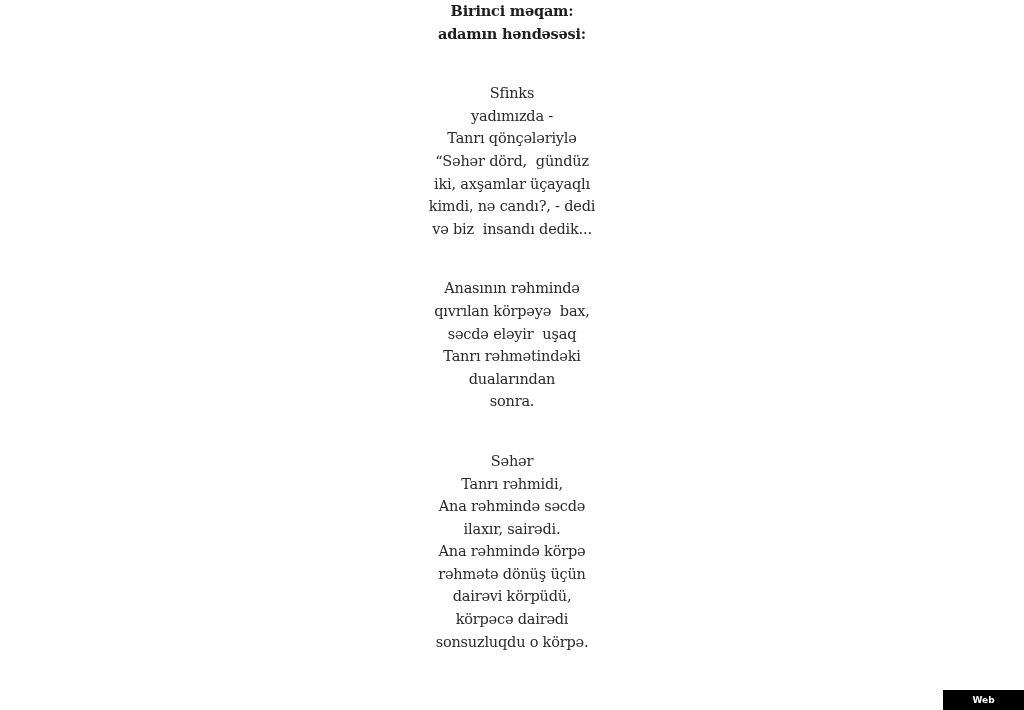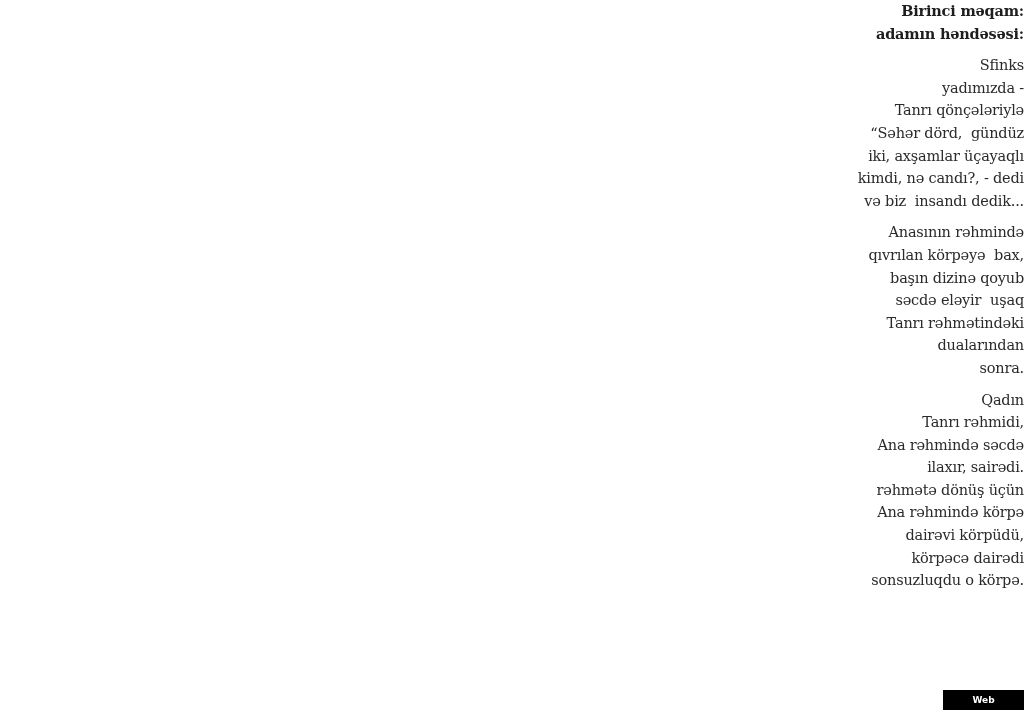--- a/index.html
+++ b/index.html
@@ -13,36 +13,36 @@
       position: relative;
       overflow: hidden;
       font-family: "DejaVu Serif", "Liberation Serif", serif;
       color: #2a2a2a;
     }
     .poem {
       position: absolute;
       left: 0;
       top: 0;
       width: 1024px;
-      text-align: right;
+      text-align: center;
       font-size: 14.5px;
       line-height: 22.6px;
       letter-spacing: -0.2px;
     }
     .title-line {
       font-weight: bold;
       color: #1e1e1e;
       display: block;
       height: 22.6px;
     }
     .title {
       padding-top: 0px;
     }
     .stanza {
-      margin-top: 9px;
+      margin-top: 37px;
     }
     .line {
       display: block;
       height: 22.6px;
       white-space: pre;
     }
     .badge {
       position: absolute;
       right: 0;
       bottom: 0;
@@ -73,33 +73,32 @@
     <span class="line">Tanrı qönçələriylə</span>
     <span class="line">“Səhər dörd,  gündüz</span>
     <span class="line">iki, axşamlar üçayaqlı</span>
     <span class="line">kimdi, nə candı?, - dedi</span>
     <span class="line">və biz  insandı dedik...</span>
   </div>
 
   <div class="stanza">
     <span class="line">Anasının rəhmində</span>
     <span class="line">qıvrılan körpəyə  bax,</span>
-    <span class="line">başın dizinə qoyub</span>
     <span class="line">səcdə eləyir  uşaq</span>
     <span class="line">Tanrı rəhmətindəki</span>
     <span class="line">dualarından</span>
     <span class="line">sonra.</span>
   </div>
 
   <div class="stanza">
-    <span class="line">Qadın</span>
+    <span class="line">Səhər</span>
     <span class="line">Tanrı rəhmidi,</span>
     <span class="line">Ana rəhmində səcdə</span>
     <span class="line">ilaxır, sairədi.</span>
+    <span class="line">Ana rəhmində körpə</span>
     <span class="line">rəhmətə dönüş üçün</span>
-    <span class="line">Ana rəhmində körpə</span>
     <span class="line">dairəvi körpüdü,</span>
     <span class="line">körpəcə dairədi</span>
     <span class="line">sonsuzluqdu o körpə.</span>
   </div>
 </div>
 
 <div class="badge">Web Screenshot</div>
 
 </body></html>

